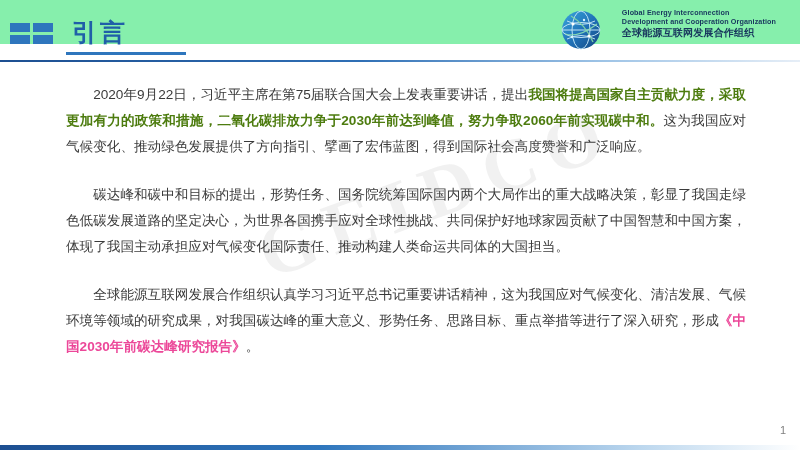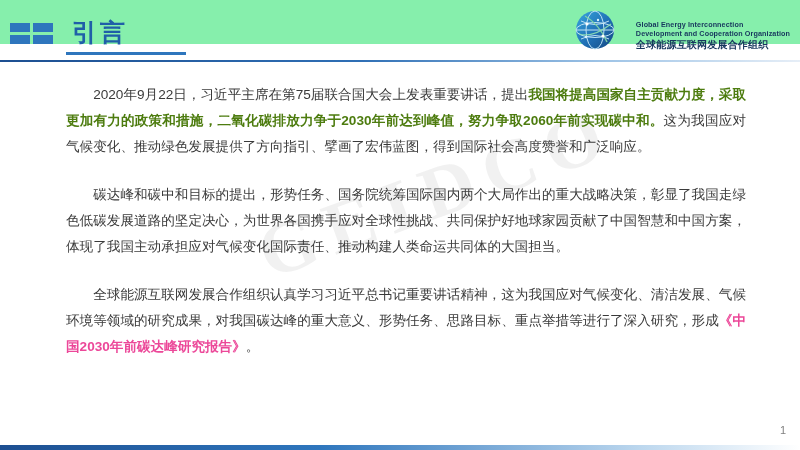--- a/index.html
+++ b/index.html
@@ -71,24 +71,24 @@
     left: 66px;
     top: 52px;
     width: 120px;
     height: 3px;
     background: #2e76bd;
   }
 
   
   .logo-wrap {
     position: absolute;
-    right: 10px;
+    right: 24px;
     top: 8px;
     display: flex;
-    align-items: flex-end;
+    align-items: flex-start;
     gap: 19px;
   }
   .logo-mark {
     width: 44px;
     height: 44px;
     position: relative;
     flex: none;
   }
   .logo-text {
     line-height: 1.25;

